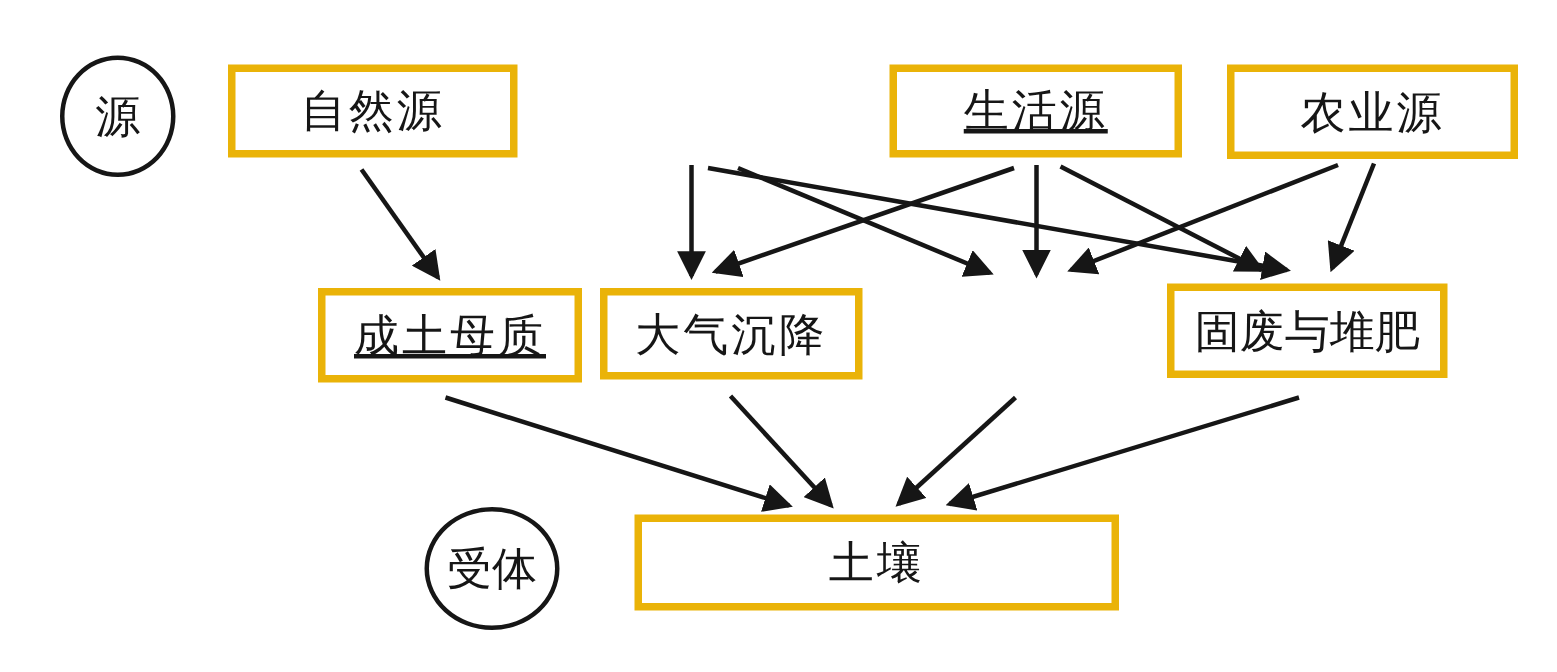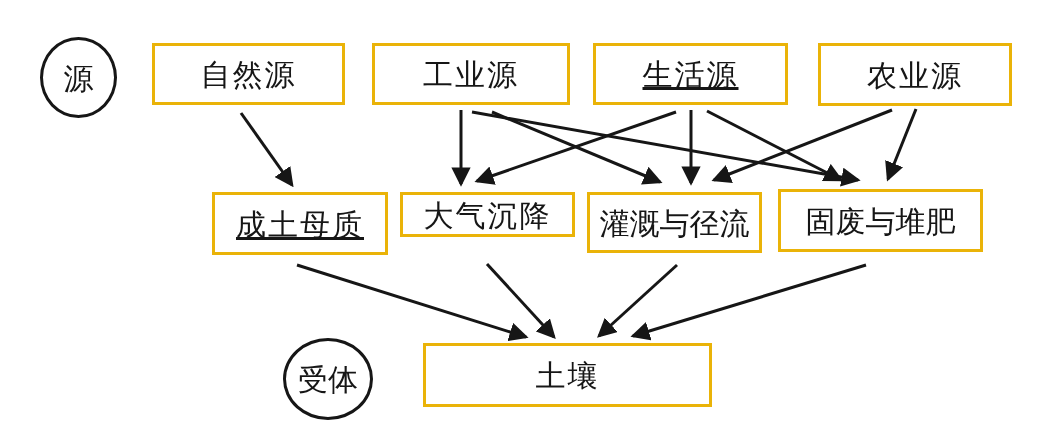--- a/index.html
+++ b/index.html
@@ -30,21 +30,21 @@
     align-items: center;
     justify-content: center;
     box-sizing: border-box;
     font-size: 30px;
     letter-spacing: 2px;
     line-height: 1;
     white-space: nowrap;
     background: #ffffff;
   }
   .box {
-    border: 3px solid #eab308;
+    border: 5px solid #eab308;
   }
   .circle {
     border: 3px solid #161616;
     border-radius: 50%;
     letter-spacing: 0;
   }
   .lbl {
     display: inline-block;
     transform: translateY(1px);
   }
@@ -81,45 +81,39 @@
 
 
   <div class="node circle" style="left:283px; top:338px; width:90px; height:82px;">
     <span class="lbl">受体</span>
   </div>
 
   <div class="node box" style="left:152px; top:43px; width:193px; height:62px;">
     <span class="lbl">自然源</span>
   </div>
 
-  <div class="node box" style="left:372px; top:43px; width:198px; height:62px;">
-    <span class="lbl">工业源</span>
-  </div>
 
   <div class="node box" style="left:593px; top:43px; width:195px; height:62px;text-decoration:underline;">
     <span class="lbl">生活源</span>
   </div>
 
   <div class="node box" style="left:818px; top:43px; width:194px; height:63px;">
     <span class="lbl">农业源</span>
   </div>
 
   <div class="node box" style="left:212px; top:192px; width:176px; height:63px;text-decoration:underline;">
     <span class="lbl">成土母质</span>
   </div>
 
-  <div class="node box" style="left:400px; top:192px; width:175px; height:45px;">
+  <div class="node box" style="left:400px; top:192px; width:175px; height:61px;">
     <span class="lbl">大气沉降</span>
   </div>
 
-  <div class="node box" style="left:587px; top:192px; width:175px; height:61px; letter-spacing:0;">
-    <span class="lbl">灌溉与径流</span>
-  </div>
 
-  <div class="node box" style="left:778px; top:189px; width:205px; height:63px; letter-spacing:0;">
+  <div class="node box" style="left:778px; top:189px; width:187px; height:63px; letter-spacing:0;">
     <span class="lbl">固废与堆肥</span>
   </div>
 
-  <div class="node box" style="left:423px; top:343px; width:289px; height:64px;">
+  <div class="node box" style="left:423px; top:343px; width:323px; height:64px;">
     <span class="lbl">土壤</span>
   </div>
 
 </div>
 
 </body></html>

